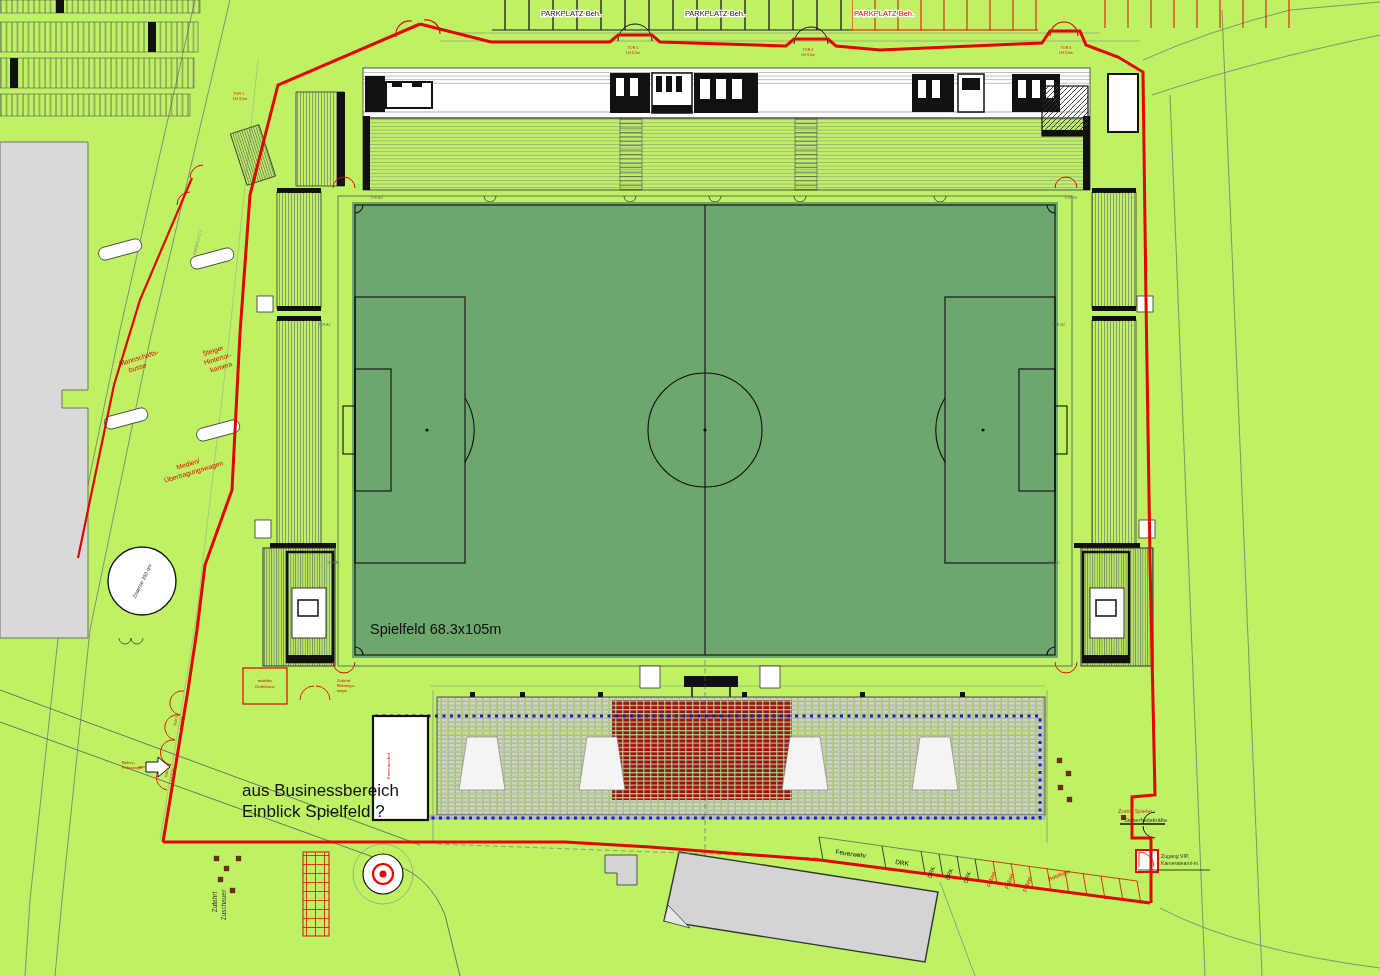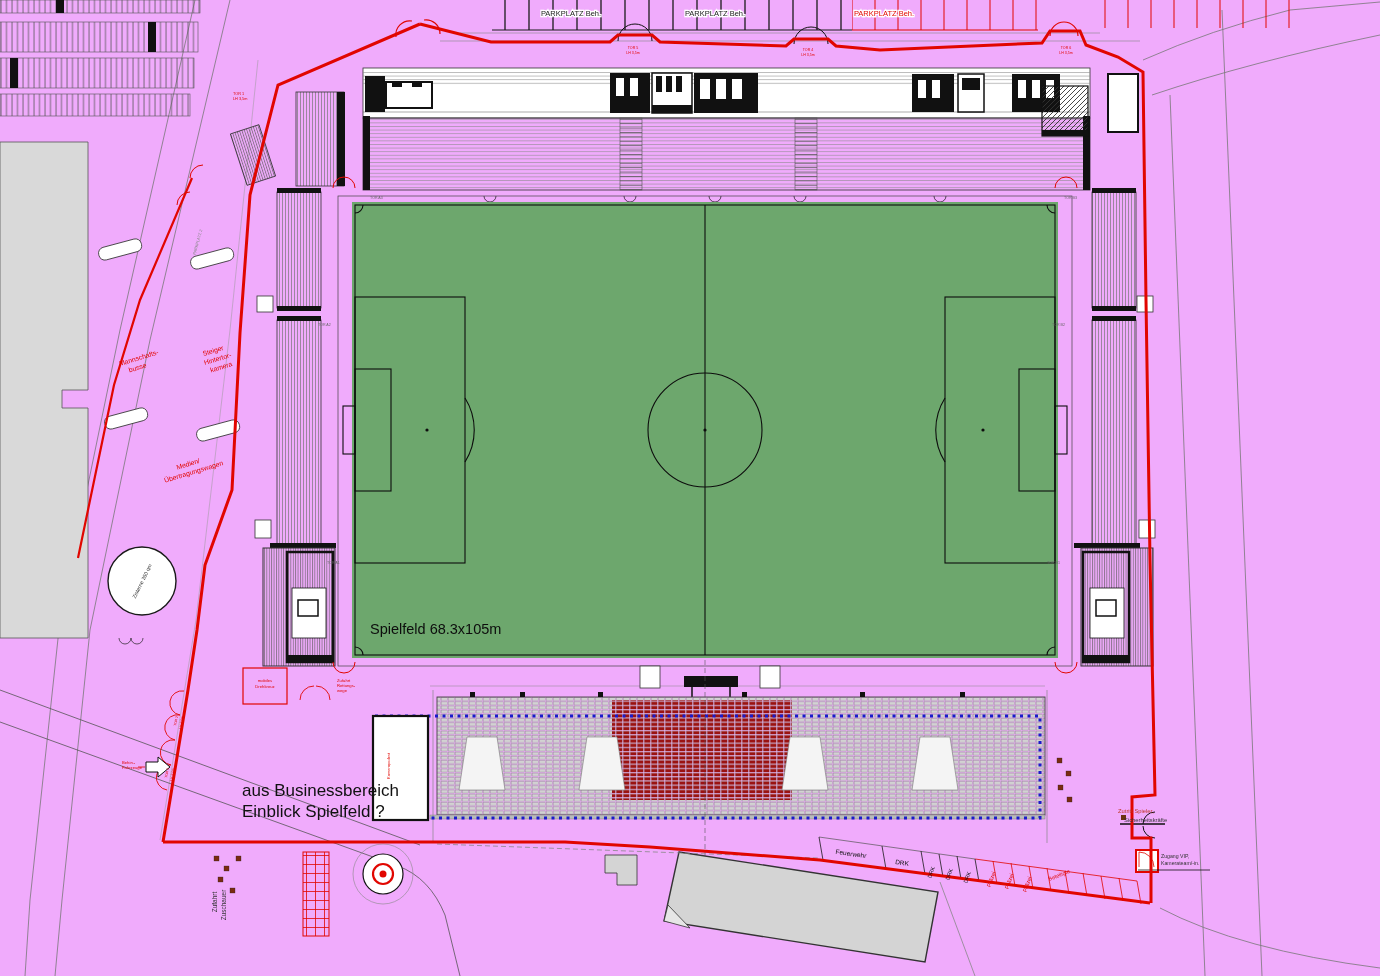--- a/index.html
+++ b/index.html
@@ -1,16 +1,16 @@
 <!DOCTYPE html>
 <html><head>
 <meta charset="utf-8">
 <style>
   html,body{margin:0;padding:0;background:#fff;}
-  .plan-wrap{width:1380px;height:976px;position:relative;background:#f0abfc;overflow:hidden;}
+  .plan-wrap{width:1380px;height:976px;position:relative;background:#bef264;overflow:hidden;}
   svg{display:block;}
   text{font-family:"Liberation Sans","DejaVu Sans",sans-serif;}
   .halo{paint-order:stroke;stroke:#ffffff;stroke-width:2.5px;}
 </style>
 </head>
 <body>
 
 <div class="plan-wrap">
 <svg width="1380" height="976" viewBox="0 0 1380 976">
   <defs>

